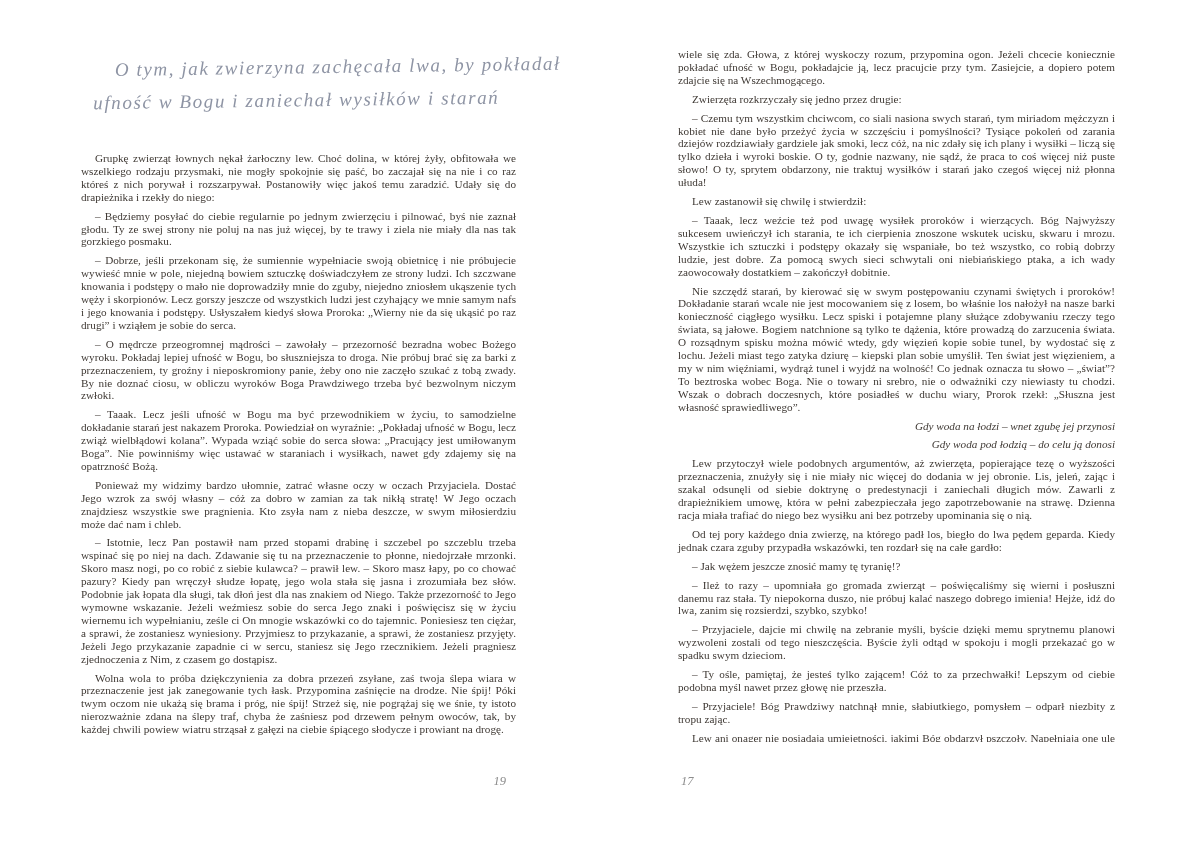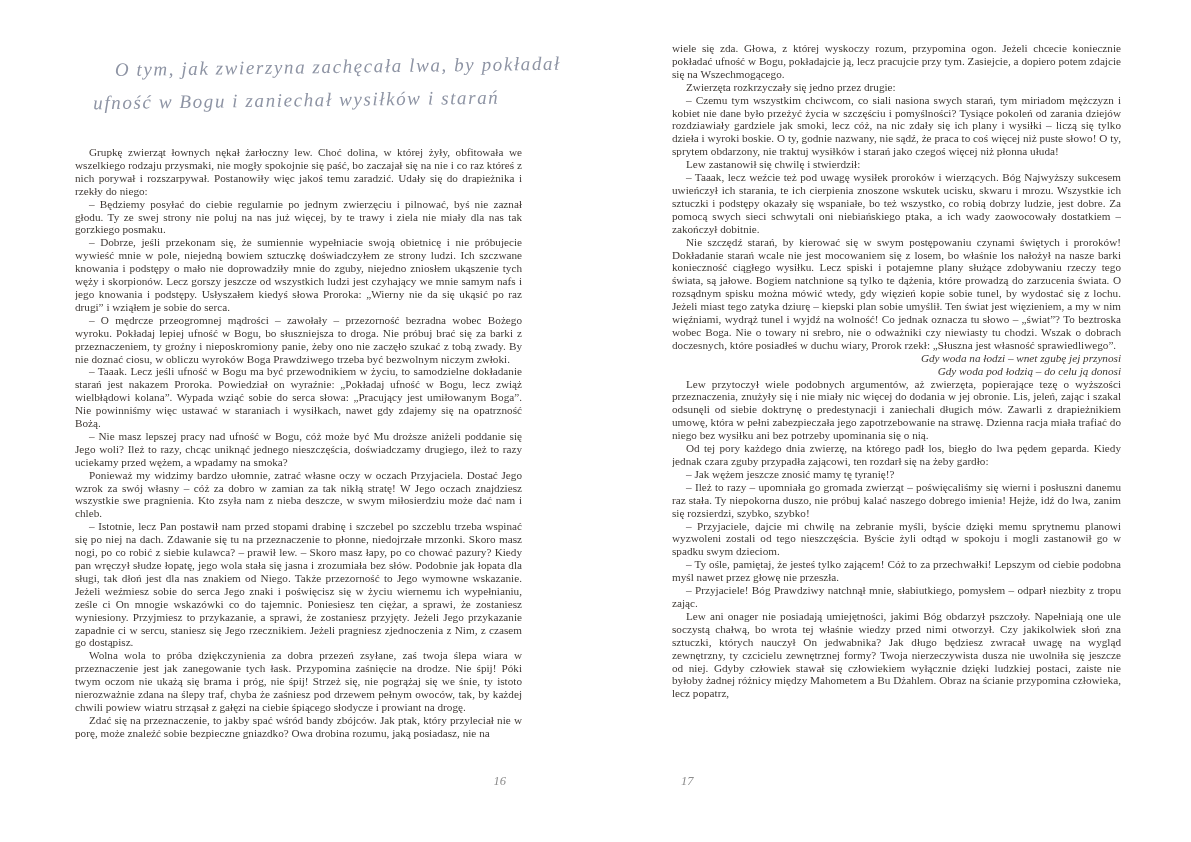--- a/index.html
+++ b/index.html
@@ -43,21 +43,21 @@
     left: 0;
     width: 100%;
     font-size: 11.2px;
     line-height: 12.9px;
     text-align: justify;
     color: #3e3833;
   }
   .left-col  .body-text { top: 146px; height: 596px; overflow: hidden; }
   .right-col .body-text { top: 42px;  height: 700px; overflow: hidden; }
 
-  .body-text p { margin: 0; text-indent: 14px; }
+  .body-text p { margin: 6px; text-indent: 14px; }
   .body-text p.noindent { text-indent: 0; }
   .body-text p.verse {
     font-style: italic;
     text-indent: 26px;
     text-align: right;
   }
 
   .page-number {
     position: absolute;
     top: 774px;
@@ -75,42 +75,41 @@
   <div class="chapter-title">
     <span class="t1">O tym, jak zwierzyna zachęcała lwa, by pokładał</span>
     <span class="t2">ufność w Bogu i zaniechał wysiłków i starań</span>
   </div>
   <div class="body-text">
       <p>Grupkę zwierząt łownych nękał żarłoczny lew. Choć dolina, w której żyły, obfitowała we wszelkiego rodzaju przysmaki, nie mogły spokojnie się paść, bo zaczajał się na nie i co raz któreś z nich porywał i rozszarpywał. Postanowiły więc jakoś temu zaradzić. Udały się do drapieżnika i rzekły do niego:</p>
       <p>– Będziemy posyłać do ciebie regularnie po jednym zwierzęciu i pilnować, byś nie zaznał głodu. Ty ze swej strony nie poluj na nas już więcej, by te trawy i ziela nie miały dla nas tak gorzkiego posmaku.</p>
       <p>– Dobrze, jeśli przekonam się, że sumiennie wypełniacie swoją obietnicę i nie próbujecie wywieść mnie w pole, niejedną bowiem sztuczkę doświadczyłem ze strony ludzi. Ich szczwane knowania i podstępy o mało nie doprowadziły mnie do zguby, niejedno zniosłem ukąszenie tych węży i skorpionów. Lecz gorszy jeszcze od wszystkich ludzi jest czyhający we mnie samym nafs i jego knowania i podstępy. Usłyszałem kiedyś słowa Proroka: „Wierny nie da się ukąsić po raz drugi” i wziąłem je sobie do serca.</p>
       <p>– O mędrcze przeogromnej mądrości – zawołały – przezorność bezradna wobec Bożego wyroku. Pokładaj lepiej ufność w Bogu, bo słuszniejsza to droga. Nie próbuj brać się za barki z przeznaczeniem, ty groźny i nieposkromiony panie, żeby ono nie zaczęło szukać z tobą zwady. By nie doznać ciosu, w obliczu wyroków Boga Prawdziwego trzeba być bezwolnym niczym zwłoki.</p>
       <p>– Taaak. Lecz jeśli ufność w Bogu ma być przewodnikiem w życiu, to samodzielne dokładanie starań jest nakazem Proroka. Powiedział on wyraźnie: „Pokładaj ufność w Bogu, lecz zwiąż wielbłądowi kolana”. Wypada wziąć sobie do serca słowa: „Pracujący jest umiłowanym Boga”. Nie powinniśmy więc ustawać w staraniach i wysiłkach, nawet gdy zdajemy się na opatrzność Bożą.</p>
-      <p>– Nie masz lepszej pracy nad ufność w Bogu, cóż może być Mu droższe aniżeli poddanie się Jego woli? Ileż to razy, chcąc uniknąć jednego nieszczęścia, doświadczamy drugiego, ileż to razy uciekamy przed wężem, a wpadamy na smoka?</p>
       <p>Ponieważ my widzimy bardzo ułomnie, zatrać własne oczy w oczach Przyjaciela. Dostać Jego wzrok za swój własny – cóż za dobro w zamian za tak nikłą stratę! W Jego oczach znajdziesz wszystkie swe pragnienia. Kto zsyła nam z nieba deszcze, w swym miłosierdziu może dać nam i chleb.</p>
       <p>– Istotnie, lecz Pan postawił nam przed stopami drabinę i szczebel po szczeblu trzeba wspinać się po niej na dach. Zdawanie się tu na przeznaczenie to płonne, niedojrzałe mrzonki. Skoro masz nogi, po co robić z siebie kulawca? – prawił lew. – Skoro masz łapy, po co chować pazury? Kiedy pan wręczył słudze łopatę, jego wola stała się jasna i zrozumiała bez słów. Podobnie jak łopata dla sługi, tak dłoń jest dla nas znakiem od Niego. Także przezorność to Jego wymowne wskazanie. Jeżeli weźmiesz sobie do serca Jego znaki i poświęcisz się w życiu wiernemu ich wypełnianiu, ześle ci On mnogie wskazówki co do tajemnic. Poniesiesz ten ciężar, a sprawi, że zostaniesz wyniesiony. Przyjmiesz to przykazanie, a sprawi, że zostaniesz przyjęty. Jeżeli Jego przykazanie zapadnie ci w sercu, staniesz się Jego rzecznikiem. Jeżeli pragniesz zjednoczenia z Nim, z czasem go dostąpisz.</p>
       <p>Wolna wola to próba dziękczynienia za dobra przezeń zsyłane, zaś twoja ślepa wiara w przeznaczenie jest jak zanegowanie tych łask. Przypomina zaśnięcie na drodze. Nie śpij! Póki twym oczom nie ukażą się brama i próg, nie śpij! Strzeż się, nie pogrążaj się we śnie, ty istoto nierozważnie zdana na ślepy traf, chyba że zaśniesz pod drzewem pełnym owoców, tak, by każdej chwili powiew wiatru strząsał z gałęzi na ciebie śpiącego słodycze i prowiant na drogę.</p>
       <p>Zdać się na przeznaczenie, to jakby spać wśród bandy zbójców. Jak ptak, który przyleciał nie w porę, może znaleźć sobie bezpieczne gniazdko? Owa drobina rozumu, jaką posiadasz, nie na</p>
     </div>
-  <div class="page-number pn-left">16</div>
+  <div class="page-number pn-left">19</div>
 </div>
 
 <div class="page-col right-col">
   <div class="body-text">
       <p class="noindent">wiele się zda. Głowa, z której wyskoczy rozum, przypomina ogon. Jeżeli chcecie koniecznie pokładać ufność w Bogu, pokładajcie ją, lecz pracujcie przy tym. Zasiejcie, a dopiero potem zdajcie się na Wszechmogącego.</p>
       <p>Zwierzęta rozkrzyczały się jedno przez drugie:</p>
       <p>– Czemu tym wszystkim chciwcom, co siali nasiona swych starań, tym miriadom mężczyzn i kobiet nie dane było przeżyć życia w szczęściu i pomyślności? Tysiące pokoleń od zarania dziejów rozdziawiały gardziele jak smoki, lecz cóż, na nic zdały się ich plany i wysiłki – liczą się tylko dzieła i wyroki boskie. O ty, godnie nazwany, nie sądź, że praca to coś więcej niż puste słowo! O ty, sprytem obdarzony, nie traktuj wysiłków i starań jako czegoś więcej niż płonna ułuda!</p>
       <p>Lew zastanowił się chwilę i stwierdził:</p>
       <p>– Taaak, lecz weźcie też pod uwagę wysiłek proroków i wierzących. Bóg Najwyższy sukcesem uwieńczył ich starania, te ich cierpienia znoszone wskutek ucisku, skwaru i mrozu. Wszystkie ich sztuczki i podstępy okazały się wspaniałe, bo też wszystko, co robią dobrzy ludzie, jest dobre. Za pomocą swych sieci schwytali oni niebiańskiego ptaka, a ich wady zaowocowały dostatkiem – zakończył dobitnie.</p>
       <p>Nie szczędź starań, by kierować się w swym postępowaniu czynami świętych i proroków! Dokładanie starań wcale nie jest mocowaniem się z losem, bo właśnie los nałożył na nasze barki konieczność ciągłego wysiłku. Lecz spiski i potajemne plany służące zdobywaniu rzeczy tego świata, są jałowe. Bogiem natchnione są tylko te dążenia, które prowadzą do zarzucenia świata. O rozsądnym spisku można mówić wtedy, gdy więzień kopie sobie tunel, by wydostać się z lochu. Jeżeli miast tego zatyka dziurę – kiepski plan sobie umyślił. Ten świat jest więzieniem, a my w nim więźniami, wydrąż tunel i wyjdź na wolność! Co jednak oznacza tu słowo – „świat”? To beztroska wobec Boga. Nie o towary ni srebro, nie o odważniki czy niewiasty tu chodzi. Wszak o dobrach doczesnych, które posiadłeś w duchu wiary, Prorok rzekł: „Słuszna jest własność sprawiedliwego”.</p>
       <p class="verse noindent">Gdy woda na łodzi – wnet zgubę jej przynosi</p>
       <p class="verse noindent">Gdy woda pod łodzią – do celu ją donosi</p>
       <p>Lew przytoczył wiele podobnych argumentów, aż zwierzęta, popierające tezę o wyższości przeznaczenia, znużyły się i nie miały nic więcej do dodania w jej obronie. Lis, jeleń, zając i szakal odsunęli od siebie doktrynę o predestynacji i zaniechali długich mów. Zawarli z drapieżnikiem umowę, która w pełni zabezpieczała jego zapotrzebowanie na strawę. Dzienna racja miała trafiać do niego bez wysiłku ani bez potrzeby upominania się o nią.</p>
-      <p>Od tej pory każdego dnia zwierzę, na którego padł los, biegło do lwa pędem geparda. Kiedy jednak czara zguby przypadła zającowi, ten rozdarł się na żeby gardło:</p>
+      <p>Od tej pory każdego dnia zwierzę, na którego padł los, biegło do lwa pędem geparda. Kiedy jednak czara zguby przypadła wskazówki, ten rozdarł się na całe gardło:</p>
       <p>– Jak wężem jeszcze znosić mamy tę tyranię!?</p>
       <p>– Ileż to razy – upomniała go gromada zwierząt – poświęcaliśmy się wierni i posłuszni danemu raz stała. Ty niepokorna duszo, nie próbuj kalać naszego dobrego imienia! Hejże, idź do lwa, zanim się rozsierdzi, szybko, szybko!</p>
-      <p>– Przyjaciele, dajcie mi chwilę na zebranie myśli, byście dzięki memu sprytnemu planowi wyzwoleni zostali od tego nieszczęścia. Byście żyli odtąd w spokoju i mogli zastanowił go w spadku swym dzieciom.</p>
+      <p>– Przyjaciele, dajcie mi chwilę na zebranie myśli, byście dzięki memu sprytnemu planowi wyzwoleni zostali od tego nieszczęścia. Byście żyli odtąd w spokoju i mogli przekazać go w spadku swym dzieciom.</p>
       <p>– Ty ośle, pamiętaj, że jesteś tylko zającem! Cóż to za przechwałki! Lepszym od ciebie podobna myśl nawet przez głowę nie przeszła.</p>
       <p>– Przyjaciele! Bóg Prawdziwy natchnął mnie, słabiutkiego, pomysłem – odparł niezbity z tropu zając.</p>
       <p>Lew ani onager nie posiadają umiejętności, jakimi Bóg obdarzył pszczoły. Napełniają one ule soczystą chałwą, bo wrota tej właśnie wiedzy przed nimi otworzył. Czy jakikolwiek słoń zna sztuczki, których nauczył On jedwabnika? Jak długo będziesz zwracał uwagę na wygląd zewnętrzny, ty czcicielu zewnętrznej formy? Twoja nierzeczywista dusza nie uwolniła się jeszcze od niej. Gdyby człowiek stawał się człowiekiem wyłącznie dzięki ludzkiej postaci, zaiste nie byłoby żadnej różnicy między Mahometem a Bu Dżahlem. Obraz na ścianie przypomina człowieka, lecz popatrz,</p>
     </div>
   <div class="page-number pn-right">17</div>
 </div>
 
 </body></html>

